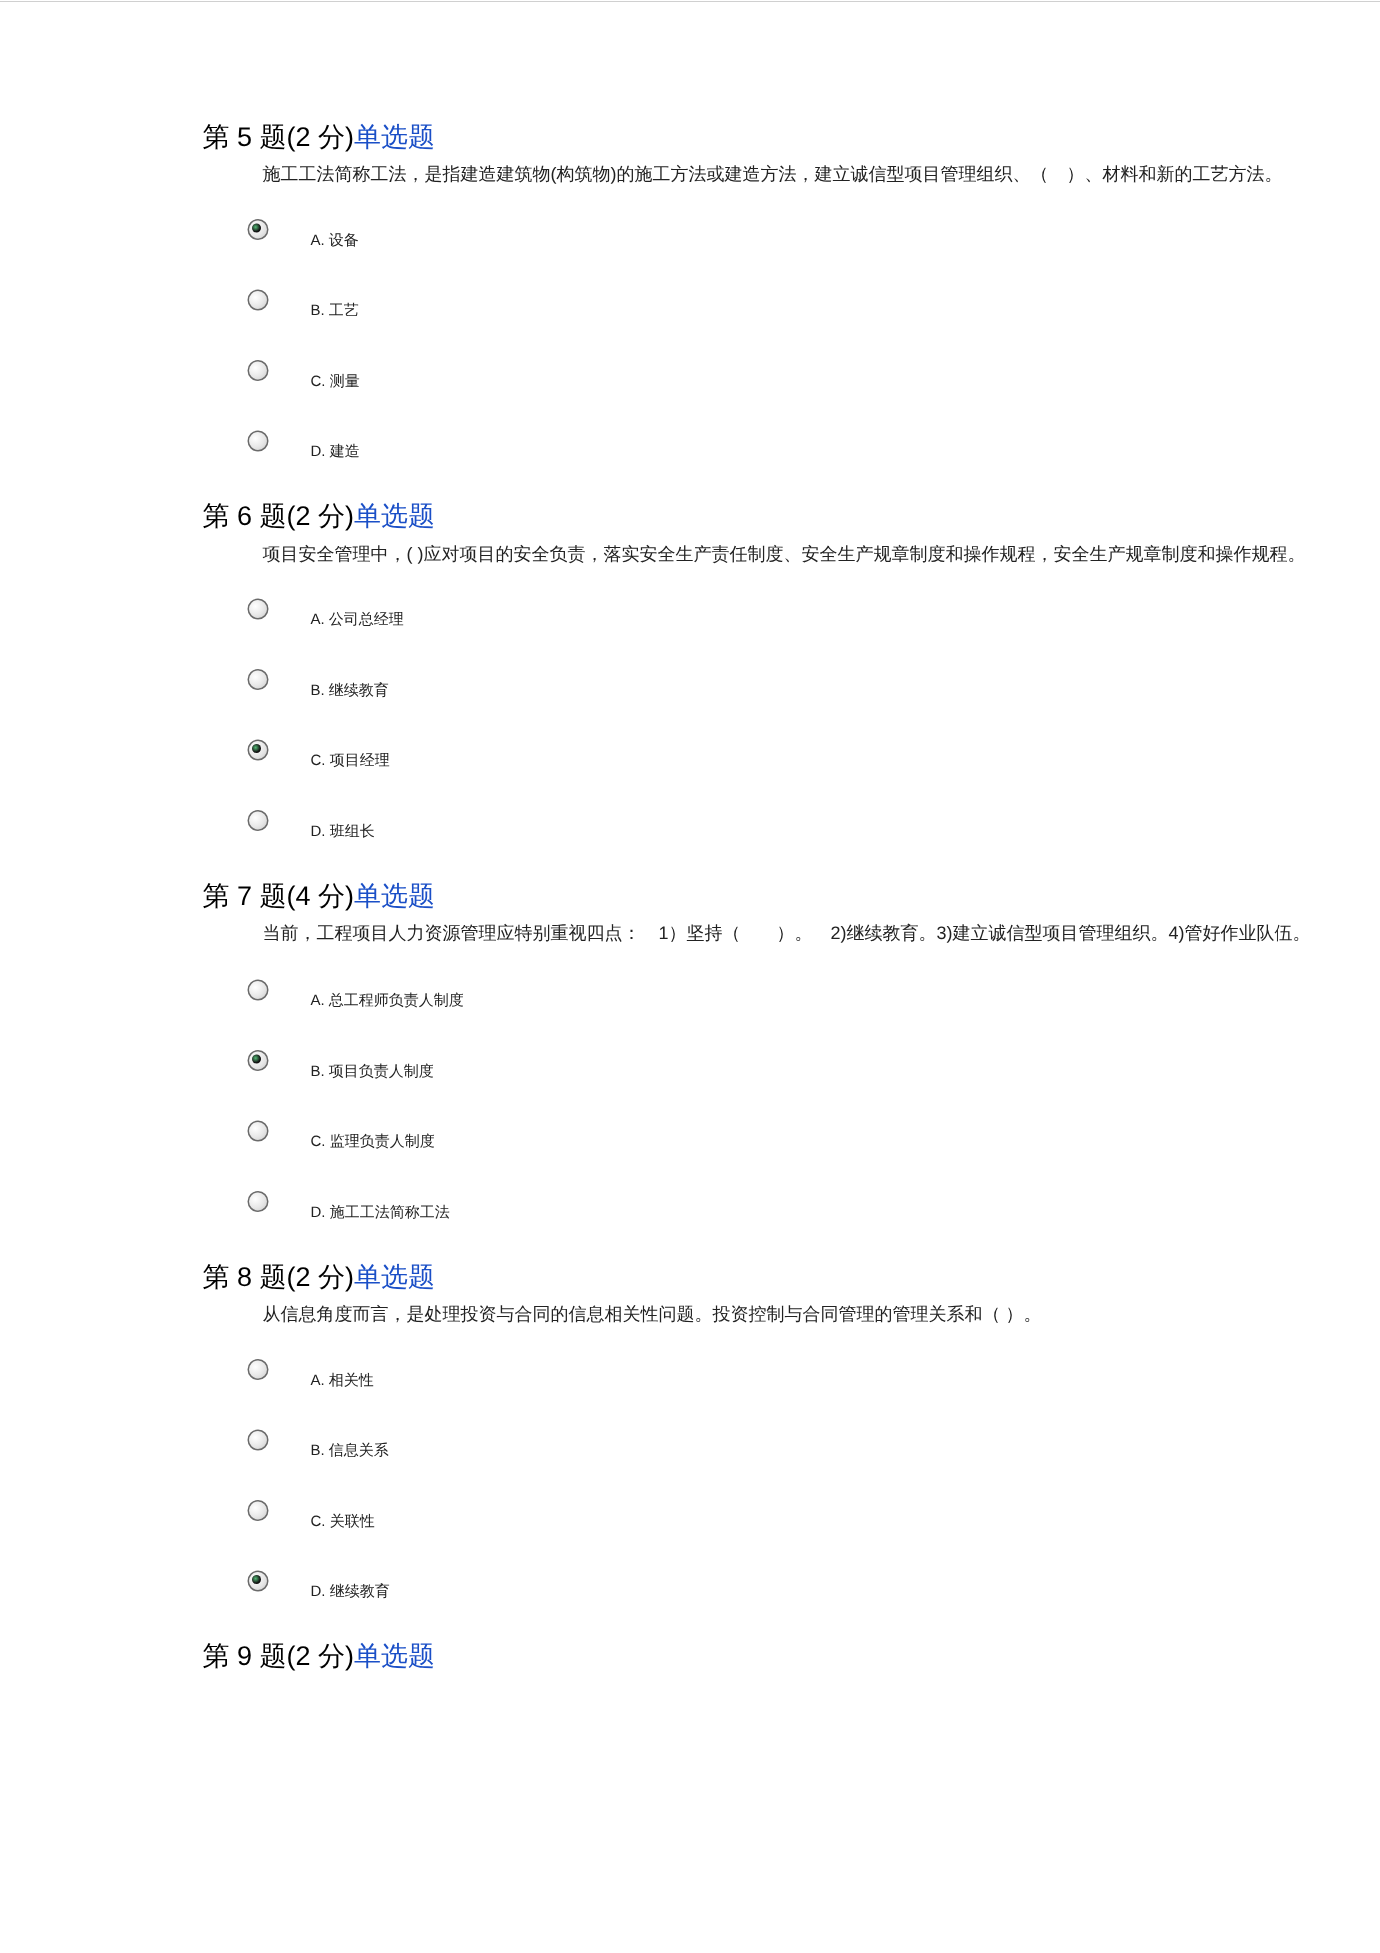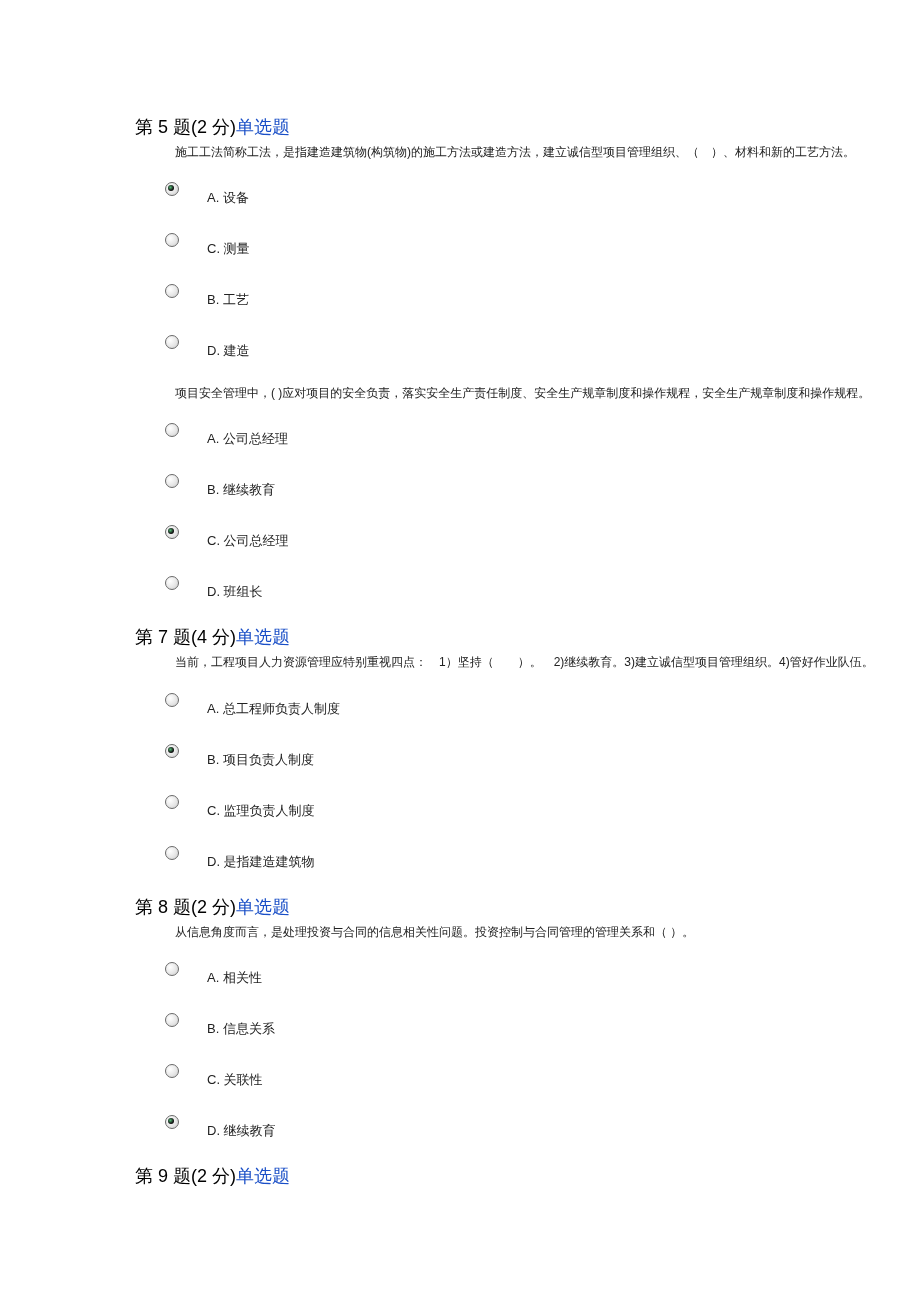--- a/index.html
+++ b/index.html
@@ -3,21 +3,21 @@
 <meta charset="utf-8">
 <style>
   body {
     font-family: "Microsoft YaHei", "SimSun", Arial, sans-serif;
     background: #fff;
     margin: 0;
     padding: 0;
     width: 920px;
   }
   .page {
-    padding: 100px 40px 40px 135px;
+    padding: 64px 40px 40px 135px;
     border-top: 1px solid #444;
     margin-top: 0;
     position: relative;
   }
   .page::before {
     content: "";
     display: block;
     height: 94px;
     position: absolute;
     top: -94px;
@@ -66,21 +66,21 @@
     content: "";
     position: absolute;
     left: 2px;
     top: 2px;
     width: 6px;
     height: 6px;
     border-radius: 50%;
     background: radial-gradient(circle at 40% 40%, #5b7 0%, #111 60%, #000 100%);
   }
   .opt .label {
-    font-size: 13px;
+    font-size: 10px;
     color: #222;
     margin: 9px 0 0 28px;
   }
 </style>
 </head>
 <body>
 
 <div class="page">
 
   <div class="qblock">
@@ -88,47 +88,50 @@
       <span class="blk">第 5 题(2 分)</span><span class="blue">单选题</span>
     </div>
     <div class="qtext">施工工法简称工法，是指建造建筑物(构筑物)的施工方法或建造方法，建立诚信型项目管理组织、（　）、材料和新的工艺方法。</div>
     <div class="options">
       <div class="opt">
         <span class="radio selected"></span>
         <span class="label">A. 设备</span>
       </div>
       <div class="opt">
         <span class="radio"></span>
-        <span class="label">C. 测量</span>
+        <span class="label">B. 工艺</span>
       </div>
       <div class="opt">
         <span class="radio"></span>
-        <span class="label">B. 工艺</span>
+        <span class="label">C. 测量</span>
       </div>
       <div class="opt">
         <span class="radio"></span>
         <span class="label">D. 建造</span>
       </div>
     </div>
   </div>
 
   <div class="qblock">
+    <div class="qheader">
+      <span class="blk">第 6 题(2 分)</span><span class="blue">单选题</span>
+    </div>
     <div class="qtext">项目安全管理中，( )应对项目的安全负责，落实安全生产责任制度、安全生产规章制度和操作规程，安全生产规章制度和操作规程。</div>
     <div class="options">
       <div class="opt">
         <span class="radio"></span>
         <span class="label">A. 公司总经理</span>
       </div>
       <div class="opt">
         <span class="radio"></span>
         <span class="label">B. 继续教育</span>
       </div>
       <div class="opt">
         <span class="radio selected"></span>
-        <span class="label">C. 公司总经理</span>
+        <span class="label">C. 项目经理</span>
       </div>
       <div class="opt">
         <span class="radio"></span>
         <span class="label">D. 班组长</span>
       </div>
     </div>
   </div>
 
   <div class="qblock">
     <div class="qheader">
@@ -143,21 +146,21 @@
       <div class="opt">
         <span class="radio selected"></span>
         <span class="label">B. 项目负责人制度</span>
       </div>
       <div class="opt">
         <span class="radio"></span>
         <span class="label">C. 监理负责人制度</span>
       </div>
       <div class="opt">
         <span class="radio"></span>
-        <span class="label">D. 是指建造建筑物</span>
+        <span class="label">D. 施工工法简称工法</span>
       </div>
     </div>
   </div>
 
   <div class="qblock">
     <div class="qheader">
       <span class="blk">第 8 题(2 分)</span><span class="blue">单选题</span>
     </div>
     <div class="qtext">从信息角度而言，是处理投资与合同的信息相关性问题。投资控制与合同管理的管理关系和（ ）。</div>
     <div class="options">

